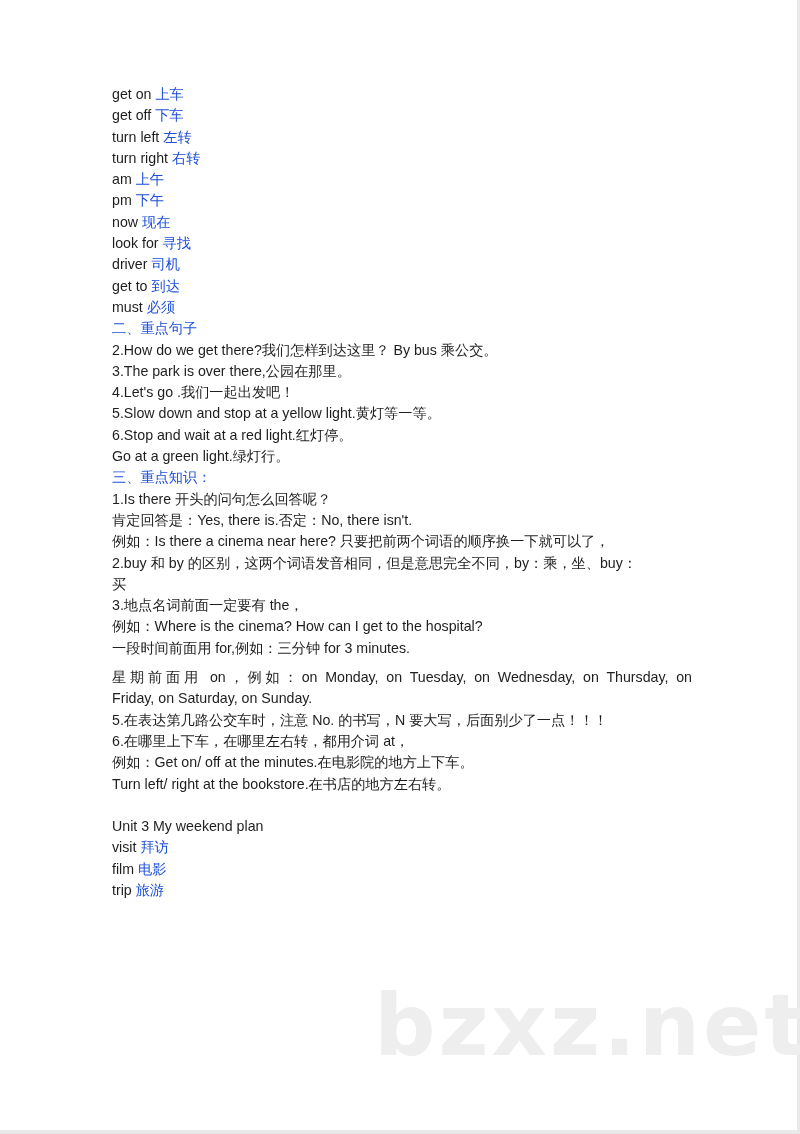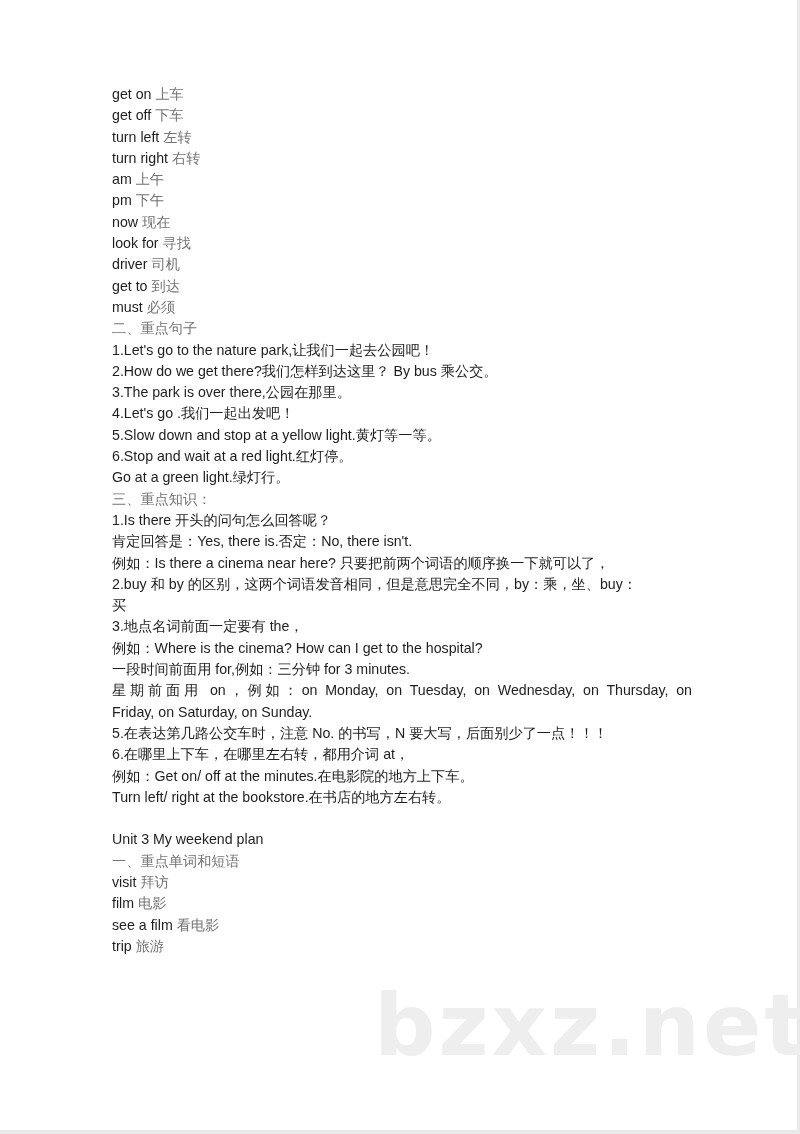--- a/index.html
+++ b/index.html
@@ -10,22 +10,22 @@
   .page {
     position: absolute; left: 0; top: 0; width: 797px; height: 1130px;
     background: #ffffff;
   }
   .content {
     position: absolute; left: 112px; top: 84px; width: 580px;
     font-family: "Liberation Sans", "DejaVu Sans", sans-serif;
     font-size: 14.2px; line-height: 21.3px; color: #1e1e1e;
   }
   .line { white-space: nowrap; }
-  .line.wrap { white-space: normal; text-align: justify; text-align-last: justify; }
-  .cn { color: #737373; }
+  .line.wrap { white-space: normal; text-align: justify; text-align-last: justify; margin-top: 8px; }
+  .cn { color: #1d4ed8; }
   .blank { height: 21.3px; }
   .watermark {
     position: absolute; left: 374px; top: 980px;
     font-family: "DejaVu Sans", sans-serif; font-weight: bold;
     font-size: 86px; line-height: 90px; letter-spacing: 3px;
     color: #eeeeee; user-select: none;
   }
 </style>
 </head>
 <body>
@@ -42,21 +42,20 @@
       <div class="line"><span>pm</span> <span class="cn">下午</span></div>
       <div class="line"><span>now</span> <span class="cn">现在</span></div>
       <div class="line"><span>look for</span> <span class="cn">寻找</span></div>
       <div class="line"><span>driver</span> <span class="cn">司机</span></div>
       <div class="line"><span>get to</span> <span class="cn">到达</span></div>
       <div class="line"><span>must</span> <span class="cn">必须</span></div>
     </div>
 
     <div>
       <div class="line cn">二、重点句子</div>
-      <div class="line">1.Let's go to the nature park,让我们一起去公园吧！</div>
       <div class="line">2.How do we get there?我们怎样到达这里？ By bus 乘公交。</div>
       <div class="line">3.The park is over there,公园在那里。</div>
       <div class="line">4.Let's go .我们一起出发吧！</div>
       <div class="line">5.Slow down and stop at a yellow light.黄灯等一等。</div>
       <div class="line">6.Stop and wait at a red light.红灯停。</div>
       <div class="line">Go at a green light.绿灯行。</div>
     </div>
 
     <div>
       <div class="line cn">三、重点知识：</div>
@@ -73,22 +72,20 @@
       <div class="line">5.在表达第几路公交车时，注意 No. 的书写，N 要大写，后面别少了一点！！！</div>
       <div class="line">6.在哪里上下车，在哪里左右转，都用介词 at，</div>
       <div class="line">例如：Get on/ off at the minutes.在电影院的地方上下车。</div>
       <div class="line">Turn left/ right at the bookstore.在书店的地方左右转。</div>
     </div>
 
     <div class="blank"></div>
 
     <div>
       <div class="line">Unit 3 My weekend plan</div>
-      <div class="line cn">一、重点单词和短语</div>
       <div class="line"><span>visit</span> <span class="cn">拜访</span></div>
       <div class="line"><span>film</span> <span class="cn">电影</span></div>
-      <div class="line"><span>see a film</span> <span class="cn">看电影</span></div>
       <div class="line"><span>trip</span> <span class="cn">旅游</span></div>
     </div>
   </div>
 
   <div class="watermark">bzxz.net</div>
 </div>
 
 </body></html>

